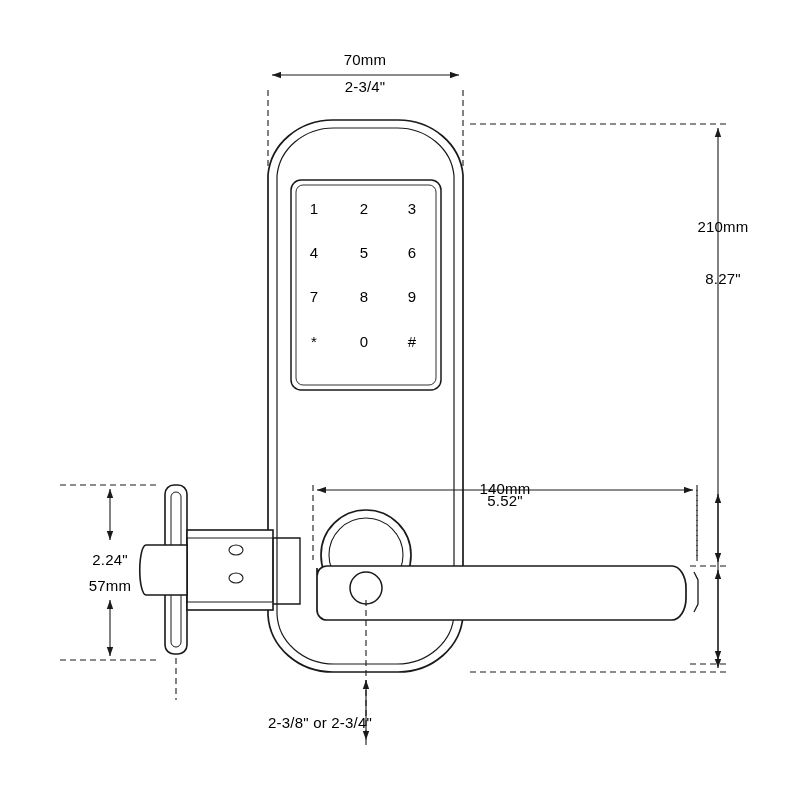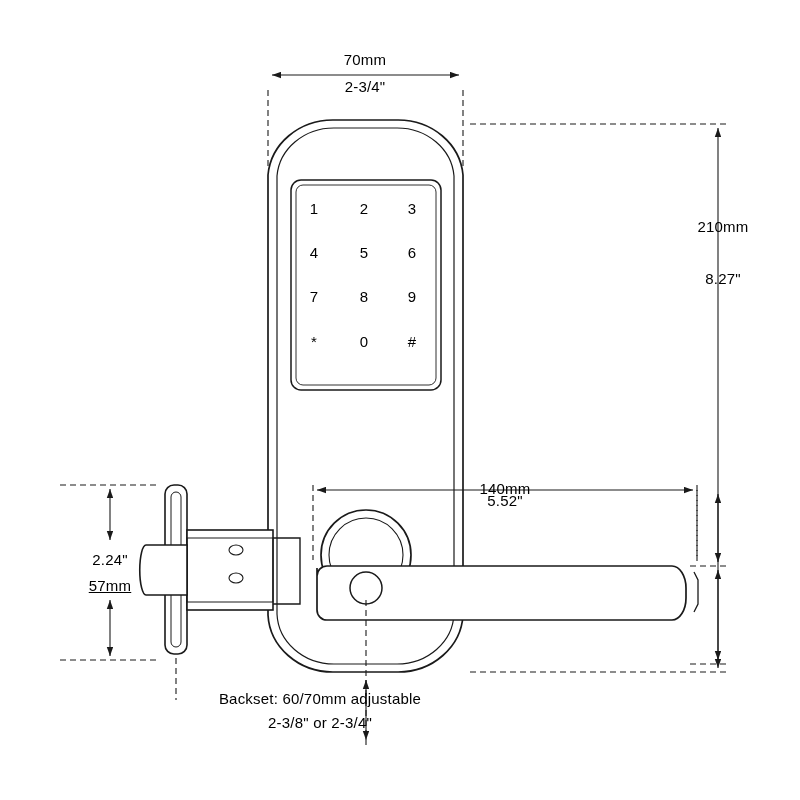--- a/index.html
+++ b/index.html
@@ -177,18 +177,17 @@
   <div class="dimtext center" style="left:300px; top:51px; width:130px;">70mm</div>
   <div class="dimtext center" style="left:300px; top:78px; width:130px;">2-3/4"</div>
 
   <div class="dimtext center" style="left:668px; top:218px; width:110px;">210mm</div>
   <div class="dimtext center" style="left:668px; top:270px; width:110px;">8.27"</div>
 
   <div class="dimtext center" style="left:440px; top:466px; width:130px;margin-top:14px;">140mm</div>
   <div class="dimtext center" style="left:440px; top:492px; width:130px;">5.52"</div>
 
   <div class="dimtext center" style="left:62px; top:551px; width:96px;">2.24"</div>
-  <div class="dimtext center" style="left:62px; top:577px; width:96px;text-decoration:underline;">57mm</div>
+  <div class="dimtext center" style="left:62px; top:577px; width:96px;">57mm</div>
 
-  <div class="dimtext center" style="left:130px; top:690px; width:380px;">Backset: 60/70mm adjustable</div>
   <div class="dimtext center" style="left:130px; top:714px; width:380px;">2-3/8" or  2-3/4"</div>
 
 </div>
 
 </body></html>

